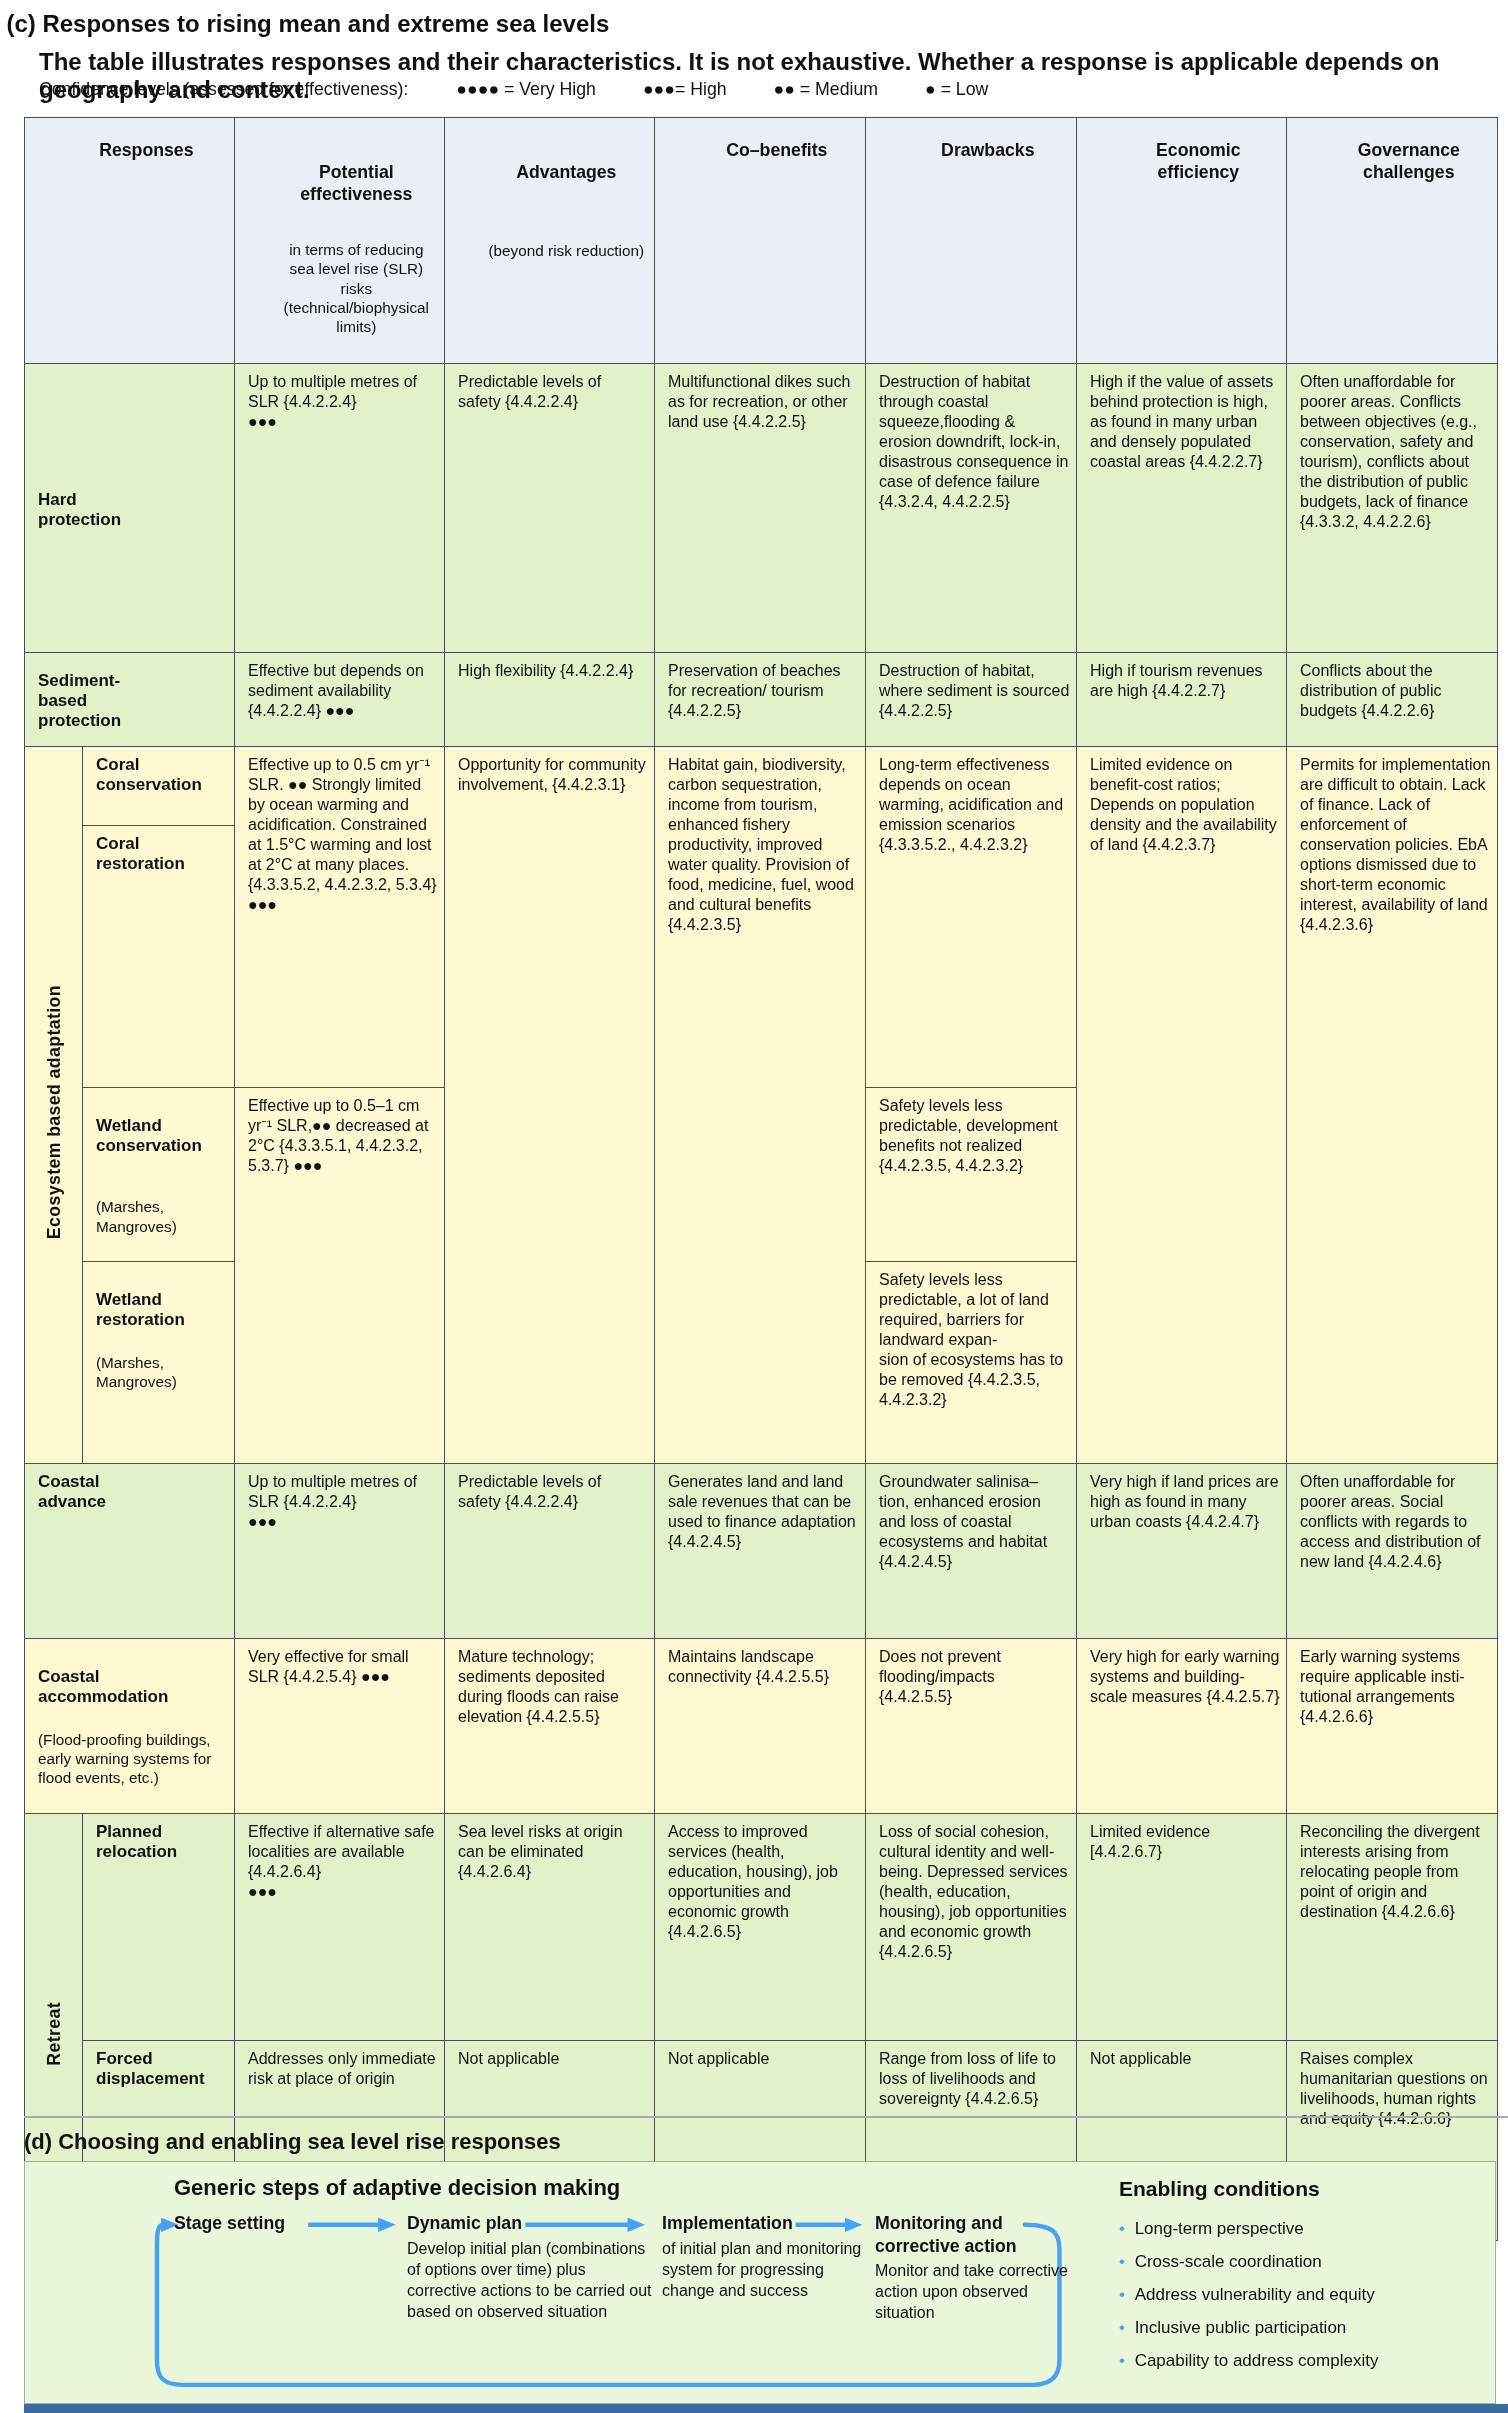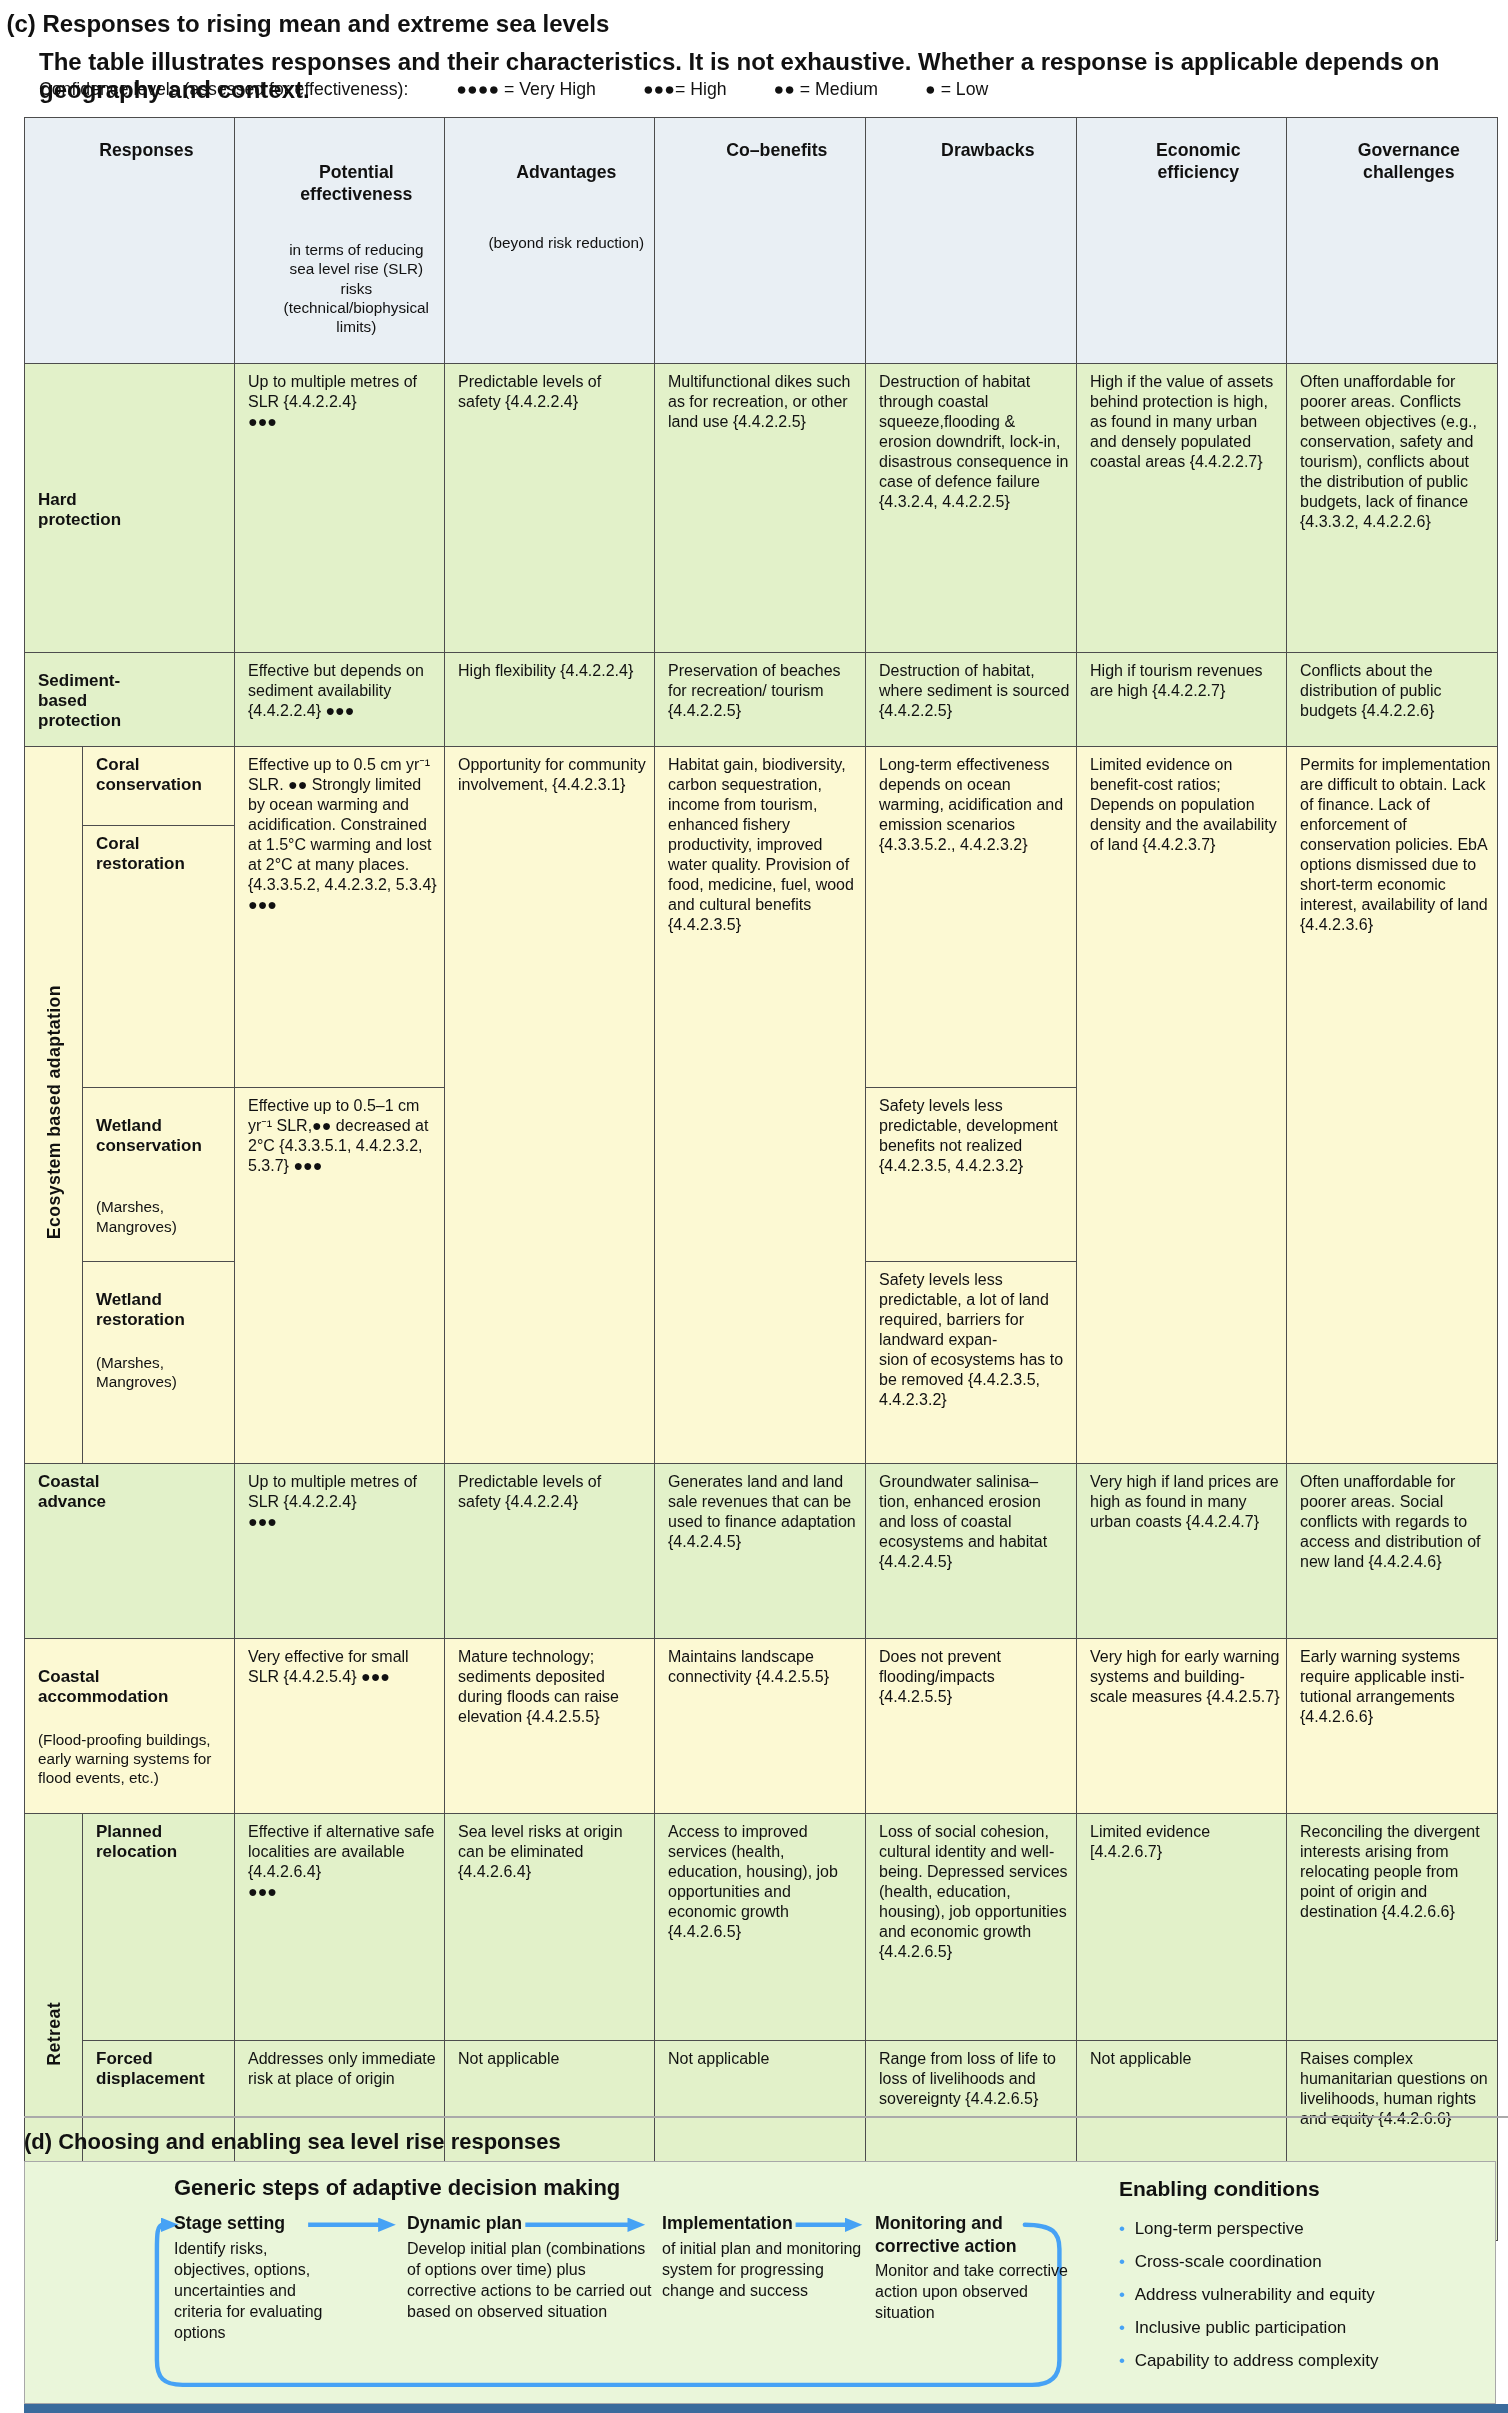--- a/index.html
+++ b/index.html
@@ -16,21 +16,21 @@
   
   table#resp{position:absolute;left:24px;top:117px;width:1472px;
              border-collapse:collapse;table-layout:fixed;
              border:1.6px solid #4d4d4d;font-size:16px;}
   #resp td,#resp th{border:0.8px solid #4d4d4d;vertical-align:top;overflow:hidden;
              padding:8px 6.4px 4.8px 13px;line-height:20px;white-space:pre-line;}
   #resp th{background:#e9eff4;text-align:center;font-size:17.7px;font-weight:bold;
            padding-top:21px;line-height:22px;padding-left:40px;}
   th.h-resp{text-align:left;padding-left:31px;}
   .hdr-sub{font-weight:normal;font-size:15.3px;line-height:19.3px;margin-top:13px;white-space:pre-line;}
-  .hdr-sub.gap{margin-top:28px;}
+  .hdr-sub.gap{margin-top:36px;}
   .c-green{background:#e2f1c9;}
   .c-yellow{background:#fcf9d3;}
   .lblcell{font-weight:bold;font-size:17px;padding-left:40px;line-height:22px;margin-left:28px;}
   .sublbl{font-weight:bold;font-size:17px;padding-left:11.3px;line-height:22px;}
   .vmid{vertical-align:middle !important;}
   .note{font-weight:normal;font-size:15.3px;line-height:19.3px;margin-top:21px;white-space:pre-line;}
   .note.tight{margin-top:3.2px;}
   .vcell{text-align:center;vertical-align:middle !important;padding:0 !important;}
   .vtxt{writing-mode:vertical-rl;transform:rotate(180deg);display:inline-block;
         font-weight:bold;font-size:17.7px;letter-spacing:0.4px;}
@@ -241,21 +241,20 @@
         </marker>
       </defs>
       <path d="M 1243 78 C 1278 78 1286 88 1286 108 L 1286 246 C 1286 268 1274 277 1252 277 L 196 277 C 172 277 164 268 164 246 L 164 110 C 164 90 164 78 172 78" fill="none" stroke="#46a2f5" stroke-width="5.5" stroke-linecap="round" marker-end="url(#ah)"></path>
       <path d="M 352 78 L 442 78" fill="none" stroke="#46a2f5" stroke-width="5.5" marker-end="url(#ah)"></path>
       <path d="M 622 78 L 752 78" fill="none" stroke="#46a2f5" stroke-width="5.5" marker-end="url(#ah)"></path>
       <path d="M 958 78 L 1022 78" fill="none" stroke="#46a2f5" stroke-width="5.5" marker-end="url(#ah)"></path>
     </svg>
 
     <div id="step1" class="step">
       <div class="s-head">Stage setting</div>
-      <div class="s-body">Identify risks, objectives, options, uncertainties and criteria for evaluating options</div>
     </div>
     <div id="step2" class="step">
       <div class="s-head">Dynamic plan</div>
       <div class="s-body">Develop initial plan (combinations of options over time) plus corrective actions to be carried out based on observed situation</div>
     </div>
     <div id="step3" class="step">
       <div class="s-head">Implementation</div>
       <div class="s-body">of initial plan and monitoring system for progressing change and success</div>
     </div>
     <div id="step4" class="step">

